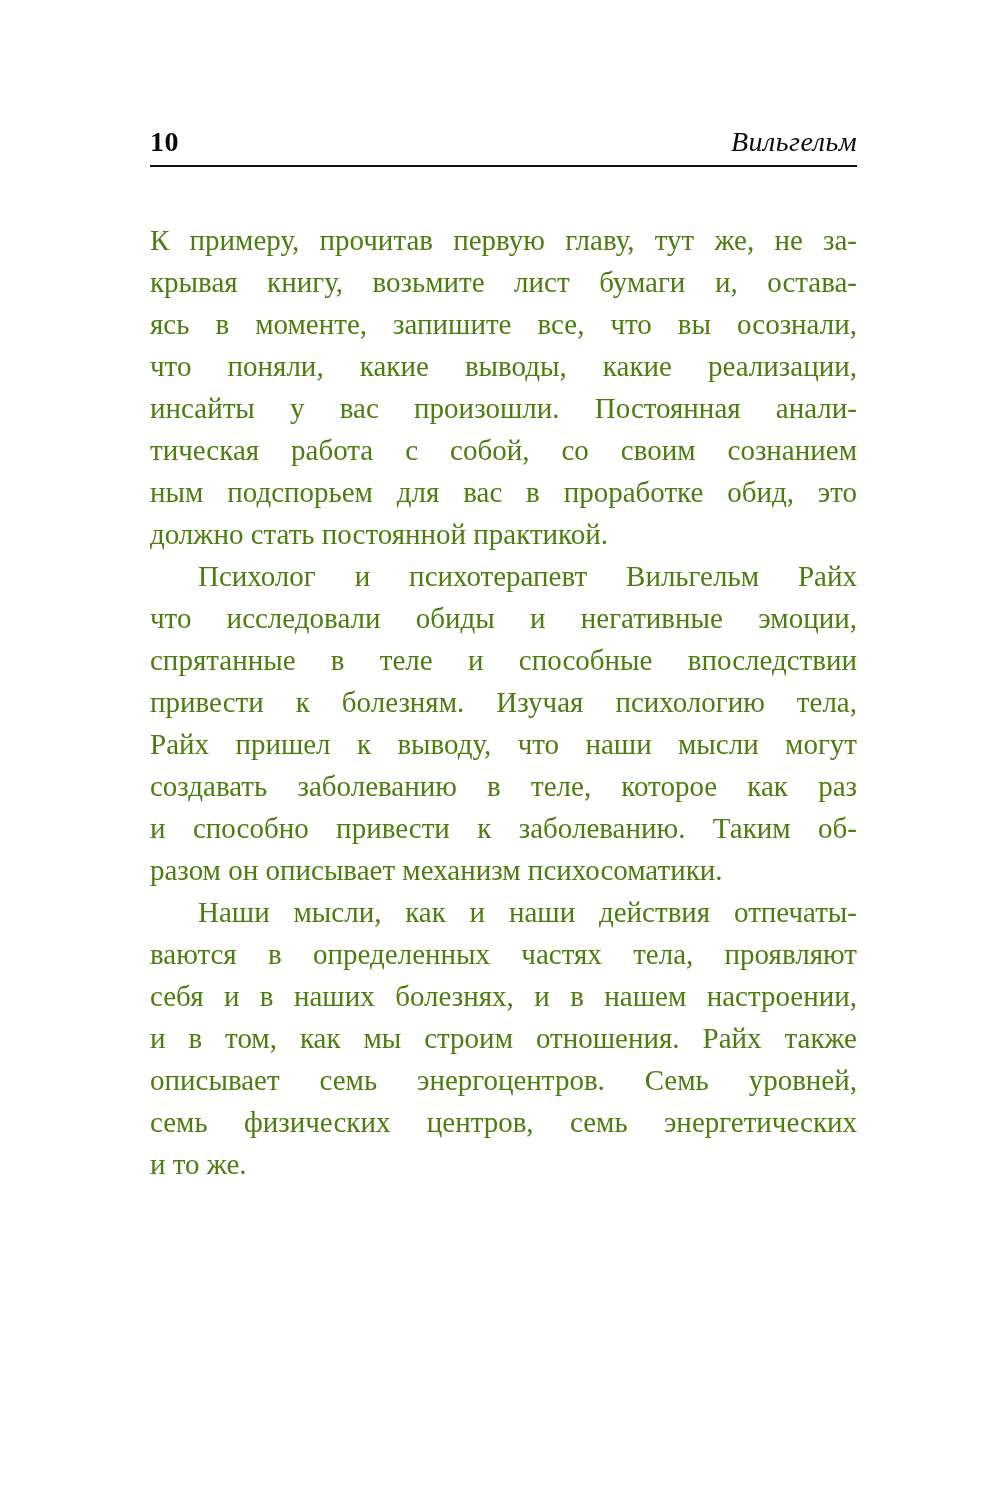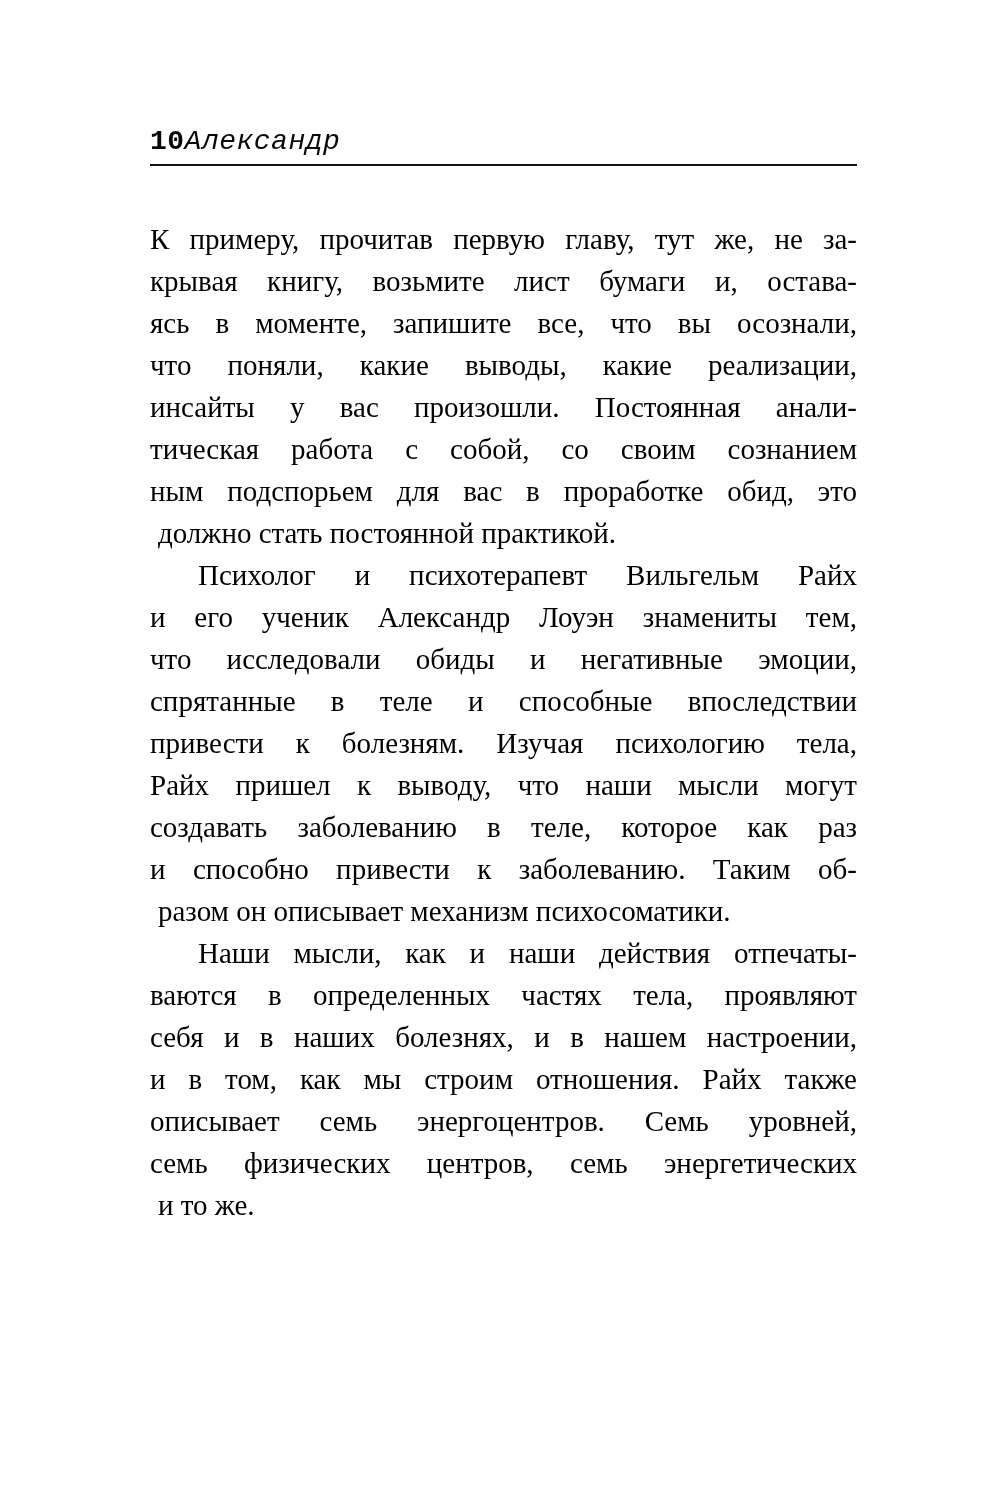--- a/index.html
+++ b/index.html
@@ -13,23 +13,25 @@
     overflow: hidden;
   }
   .inner {
     position: absolute;
     left: 150px;
     top: 126px;
     width: 707px;
   }
   .header-row {
     display: flex;
+    justify-content: space-between;
     align-items: baseline;
-    font-family: Liberation Mono, monospace;
+    font-family: Liberation Serif, serif;
     padding-bottom: 7px;
+    gap: 40px;
   }
   .page-number {
     font-size: 28px;
     font-weight: 600;
     letter-spacing: 0.5px;
   }
   .section-title {
     font-size: 28px;
     font-style: italic;
     font-weight: 400;
@@ -37,64 +39,62 @@
   }
   .header-rule {
     border: none;
     border-top: 2px solid #111111;
     width: 100%;
   }
   .content {
     margin-top: 52px;
     font-family: "Liberation Serif", "DejaVu Serif", serif;
     font-size: 29px;
-    color: #000000;
+    color: #4d7c0f;
   }
   .paragraph { }
   .text-line {
     line-height: 42px;
     height: 42px;
     white-space: nowrap;
     text-align: justify;
     text-align-last: justify;
     text-justify: inter-word;
   }
   .text-line.last {
     text-align-last: left;
-    margin-left: 8px;
   }
   .text-line.indent {
     padding-left: 48px;
   }
   
 </style>
 </head>
 <body>
 
 <div class="page">
   <div class="inner">
     <div class="header-row">
       <span class="page-number">10</span>
-      <span class="section-title">Александр</span>
+      <span class="section-title">Вильгельм</span>
     </div>
     <hr class="header-rule">
     <div class="content">
         <div class="paragraph">
           <div class="text-line">К примеру, прочитав первую главу, тут же, не за-</div>
           <div class="text-line">крывая книгу, возьмите лист бумаги и, остава-</div>
           <div class="text-line">ясь в моменте, запишите все, что вы осознали,</div>
           <div class="text-line">что поняли, какие выводы, какие реализации,</div>
           <div class="text-line">инсайты у вас произошли. Постоянная анали-</div>
           <div class="text-line">тическая работа с собой, со своим сознанием</div>
           <div class="text-line">ным подспорьем для вас в проработке обид, это</div>
           <div class="text-line last">должно стать постоянной практикой.</div>
         </div>
         <div class="paragraph">
           <div class="text-line indent">Психолог и психотерапевт Вильгельм Райх</div>
-          <div class="text-line">и его ученик Александр Лоуэн знамениты тем,</div>
           <div class="text-line">что исследовали обиды и негативные эмоции,</div>
           <div class="text-line">спрятанные в теле и способные впоследствии</div>
           <div class="text-line">привести к болезням. Изучая психологию тела,</div>
           <div class="text-line">Райх пришел к выводу, что наши мысли могут</div>
           <div class="text-line">создавать заболеванию в теле, которое как раз</div>
           <div class="text-line">и способно привести к заболеванию. Таким об-</div>
           <div class="text-line last">разом он описывает механизм психосоматики.</div>
         </div>
         <div class="paragraph">
           <div class="text-line indent">Наши мысли, как и наши действия отпечаты-</div>

